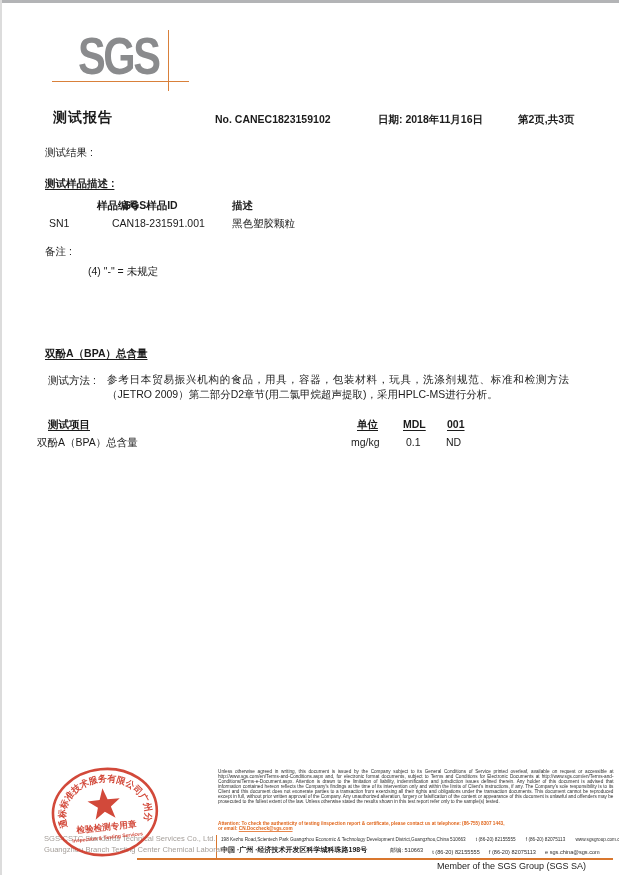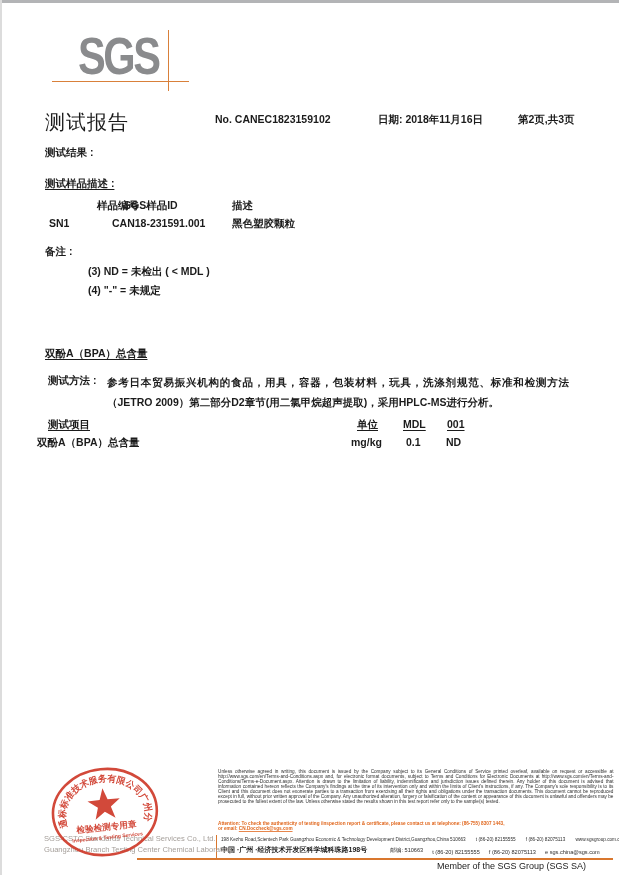--- a/index.html
+++ b/index.html
@@ -9,27 +9,27 @@
   }
   .abs{position:absolute;}
   .edge-top{left:0;top:0;width:619px;height:3px;background:#b3b4b6;}
   .edge-left{left:0;top:0;width:2px;height:875px;background:#dcdcdc;}
   .logo-text{
     left:78px;top:30px;font-size:52px;font-weight:700;color:#8a8b8d;
     letter-spacing:-3px;transform:scaleX(0.80);transform-origin:0 0;line-height:1;
   }
   .logo-hline{left:52px;top:81px;width:137px;height:1px;background:#d9803a;}
   .logo-vline{left:168px;top:30px;width:1px;height:61px;background:#d9803a;}
-  .report-title{left:45px;top:109px;font-size:20px;font-weight:400;letter-spacing:1px;}
+  .report-title{left:53px;top:109px;font-size:14px;font-weight:700;letter-spacing:1px;}
   .hdr{font-size:10.5px;font-weight:600;}
-  .txt{font-size:10.5px;font-weight:bold;}
+  .txt{font-size:10.5px;}
   .b{font-weight:700;}
   .u{text-decoration:underline;text-underline-offset:2px;}
   .italic{}
-  .method-text{width:462px;line-height:20px;text-align:justify;}
+  .method-text{width:462px;line-height:15px;text-align:justify;}
   .notes div{line-height:19.4px;}
   .stamp{left:48px;top:766px;transform:rotate(-6deg);z-index:3;opacity:0.92;}
   .gray-co{color:#a49e99;font-size:7.6px;line-height:10.5px;z-index:1;}
   .smallblock{font-size:6px;line-height:1.08;transform:scale(0.78);transform-origin:0 0;}
   .disclaimer{width:507px;text-align:justify;color:#2e2e2e;}
   .attention{width:507px;color:#e0661c;font-weight:700;line-height:1.2;}
   .attention .em{text-decoration:underline;}
   .v-orange{left:216px;top:835px;width:1px;height:25px;background:#d9772e;}
   .h-orange{left:137px;top:858px;width:476px;height:2px;background:#d9772e;}
   .addr1{left:221px;top:837px;width:512px;font-size:6px;transform:scale(0.78);transform-origin:0 0;
@@ -61,21 +61,20 @@
 
 <div class="abs txt b" style="left:57px;top:199px;margin-left:40px;">样品编号</div>
 <div class="abs txt b" style="left:124px;top:199px;">SGS样品ID</div>
 <div class="abs txt b" style="left:232px;top:199px;">描述</div>
 <div class="abs txt" style="left:49px;top:217px;">SN1</div>
 <div class="abs txt" style="left:112px;top:217px;">CAN18-231591.001</div>
 <div class="abs txt" style="left:232px;top:217px;">黑色塑胶颗粒</div>
 
 <div class="abs txt" style="left:45px;top:245px;">备注 :</div>
 <div class="abs txt notes" style="left:88px;top:262px;">
-  <div>(3) ND = 未检出 ( &lt; MDL )</div>
   <div>(4) "-" = 未规定</div>
 </div>
 
 <div class="abs txt b u" style="left:45px;top:347px;">双酚A（BPA）总含量</div>
 
 <div class="abs txt" style="left:48px;top:374px;">测试方法 :</div>
 <div class="abs txt method-text" style="left:107px;top:372px;">参考日本贸易振兴机构的食品，用具，容器，包装材料，玩具，洗涤剂规范、标准和检测方法（JETRO 2009）第二部分D2章节(用二氯甲烷超声提取)，采用HPLC-MS进行分析。</div>
 
 <div class="abs txt b u" style="left:48px;top:418px;">测试项目</div>
 <div class="abs txt b u" style="left:357px;top:418px;">单位</div>

